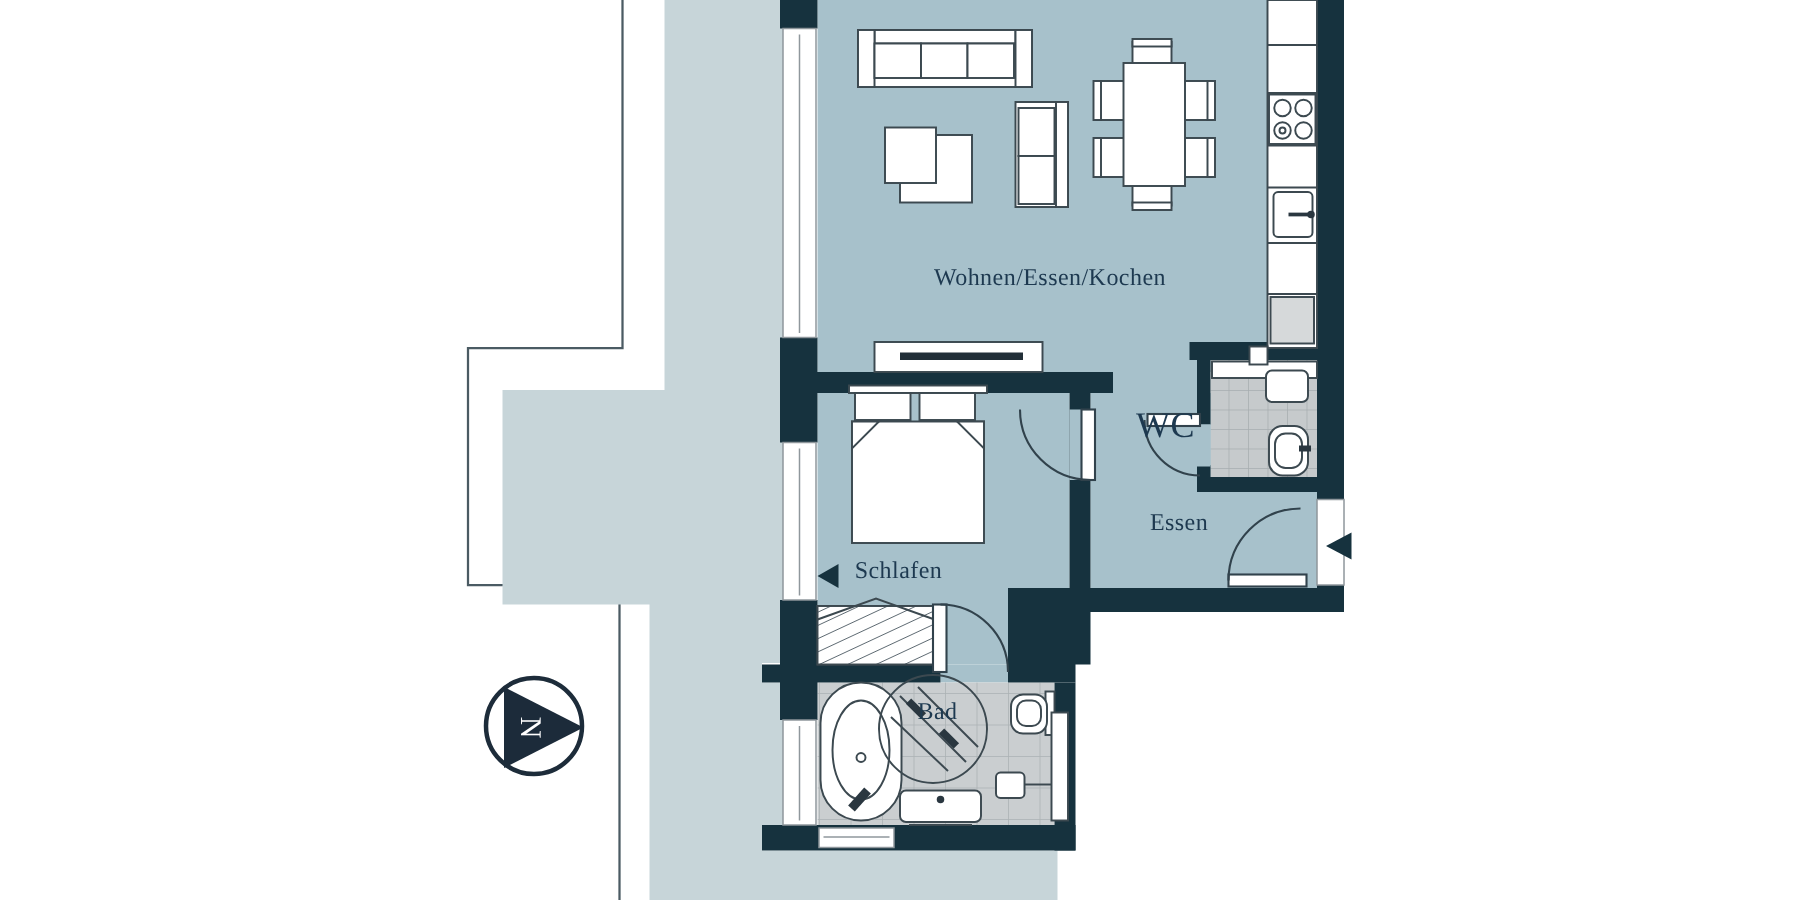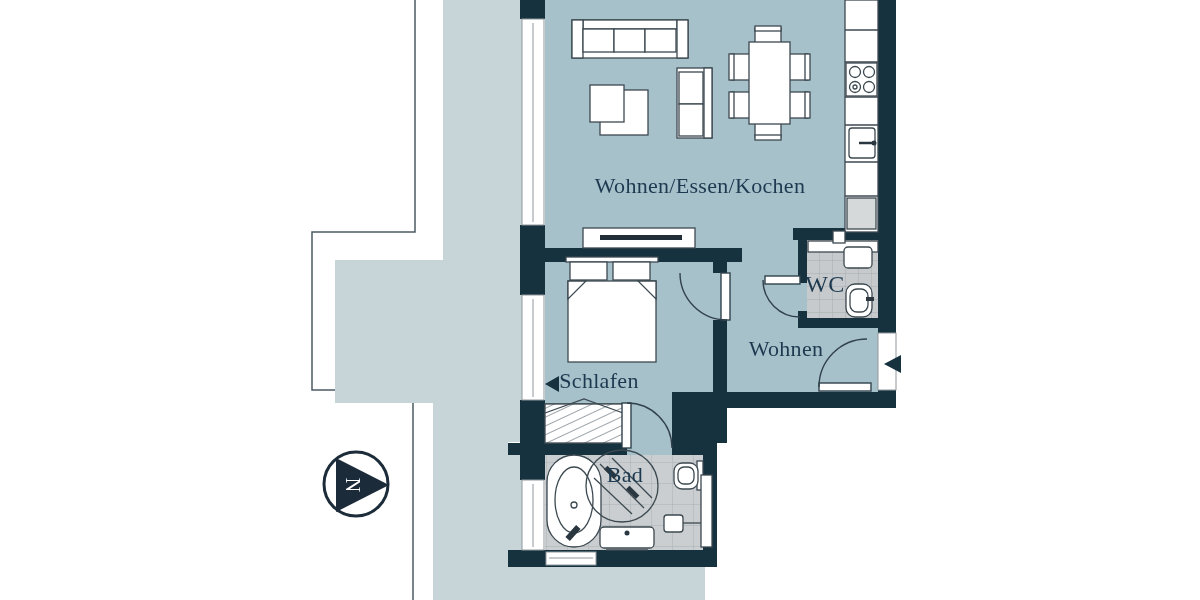--- a/index.html
+++ b/index.html
@@ -1,19 +1,19 @@
 <!DOCTYPE html>
 <html><head>
 <meta charset="utf-8">
 <style>
   html,body{margin:0;padding:0;background:#ffffff;}
   .stage{position:relative;width:1200px;height:600px;background:#ffffff;overflow:hidden;
          font-family:"Liberation Serif","DejaVu Serif",serif;}
   .stage svg{position:absolute;left:0;top:0;}
-  .room-label{position:absolute;transform:translateX(-50%);color:#1d3950;font-size:22px;
+  .room-label{position:absolute;transform:translateX(-50%);color:#1d3950;font-size:16px;
               white-space:nowrap;letter-spacing:.3px;line-height:30px;}
   .lbl-sm{font-size:24px;}
 </style>
 </head>
 <body>
 
 <div class="stage">
 
 <svg width="1200" height="600" viewBox="0 0 1200 600">
   <defs>
@@ -243,16 +243,16 @@
 
   <g>
     <circle cx="356" cy="484" r="32" fill="#ffffff" stroke="#1d2c3a" stroke-width="3"></circle>
     <polygon points="336,458 336,512 389,485" fill="#1c2b3a"></polygon>
     <text x="353" y="485" transform="rotate(90 353 485)" font-size="20" fill="#ffffff" text-anchor="middle" dominant-baseline="central" font-family="Liberation Serif, DejaVu Serif, serif">N</text>
   </g>
 </svg>
 
   <div class="room-label" style="left:700px;top:171px;">Wohnen/Essen/Kochen</div>
   <div class="room-label" style="left:599px;top:366px;">Schlafen</div>
-  <div class="room-label" style="left:786px;top:334px;">Wohnen</div>
-  <div class="room-label lbl-sm" style="left:825px;top:269px;text-align:center;">WC</div>
+  <div class="room-label" style="left:786px;top:334px;">Essen</div>
+  <div class="room-label lbl-sm" style="left:777px;top:269px;text-align:center;">WC</div>
   <div class="room-label" style="left:625px;top:460px;text-align:right;">Bad</div>
 </div>
 
 </body></html>

